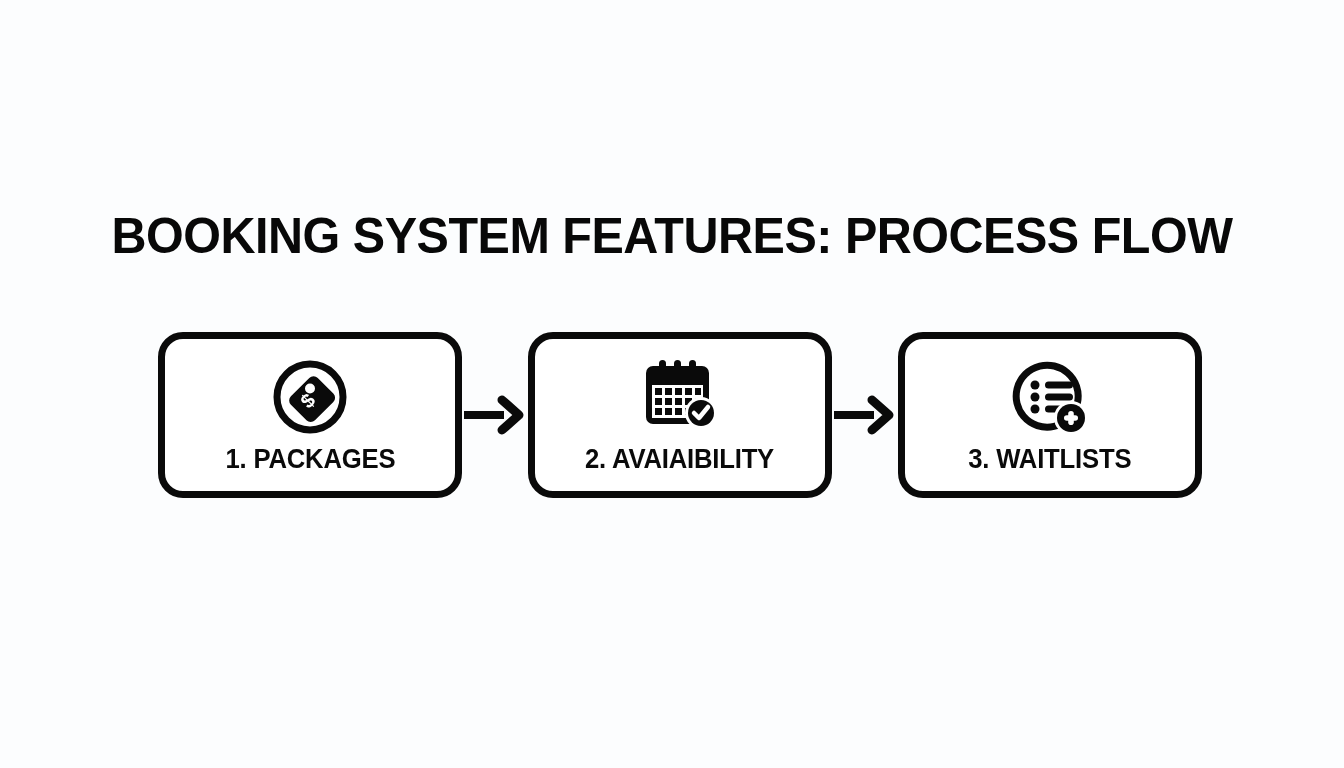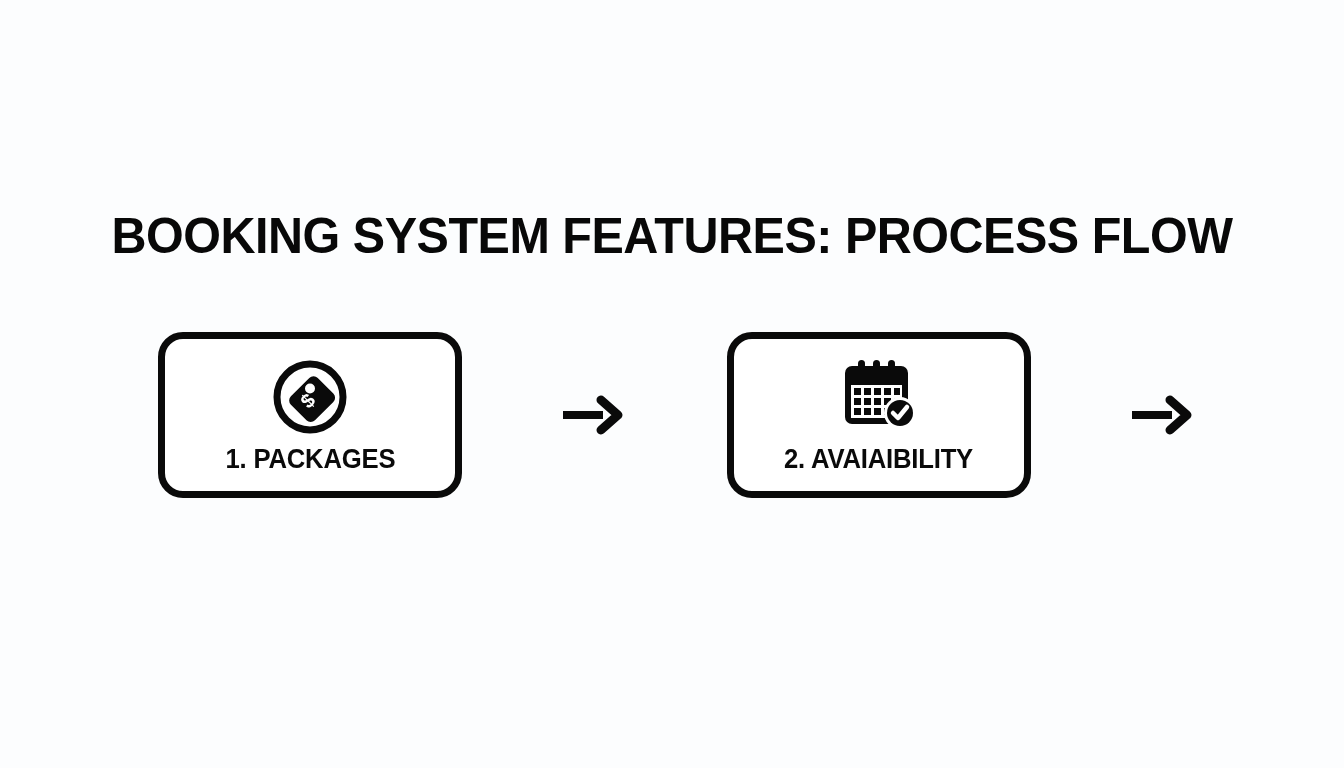--- a/index.html
+++ b/index.html
@@ -175,15 +175,37 @@
       <div class="step-label">2. AVAIAIBILITY</div>
     </div>
 
     <div class="arrow">
       <svg width="62" height="40" viewBox="0 0 62 40" aria-hidden="true">
         <line x1="0" y1="20" x2="40" y2="20" stroke="#0a0a0a" stroke-width="8"></line>
         <polyline points="38,5 55,20 38,35" fill="none" stroke="#0a0a0a" stroke-width="9" stroke-linecap="round" stroke-linejoin="round"></polyline>
       </svg>
     </div>
 
+    <div class="step-box">
+      <div class="step-icon">
+        <svg width="82" height="78" viewBox="0 0 82 78" aria-hidden="true">
+
+          <path d="M62 58 A31 31 0 1 0 58 62" fill="none" stroke="#0a0a0a" stroke-width="7" stroke-linecap="round"></path>
+
+          <circle cx="26" cy="27" r="4.5" fill="#0a0a0a"></circle>
+          <circle cx="26" cy="39" r="4.5" fill="#0a0a0a"></circle>
+          <circle cx="26" cy="51" r="4.5" fill="#0a0a0a"></circle>
+
+          <rect x="36" y="23.5" width="28" height="7" rx="3.5" fill="#0a0a0a"></rect>
+          <rect x="36" y="35.5" width="28" height="7" rx="3.5" fill="#0a0a0a"></rect>
+          <rect x="36" y="47.5" width="22" height="7" rx="3.5" fill="#0a0a0a"></rect>
+
+          <circle cx="62" cy="60" r="17" fill="#ffffff"></circle>
+          <circle cx="62" cy="60" r="14" fill="#0a0a0a"></circle>
+          <rect x="55" y="57.2" width="14" height="5.6" rx="2.8" fill="#ffffff"></rect>
+          <rect x="59.2" y="53" width="5.6" height="14" rx="2.8" fill="#ffffff"></rect>
+        </svg>
+      </div>
+      <div class="step-label">3. WAITLISTS</div>
+    </div>
 
   </div>
 </div>
 
 </body></html>

